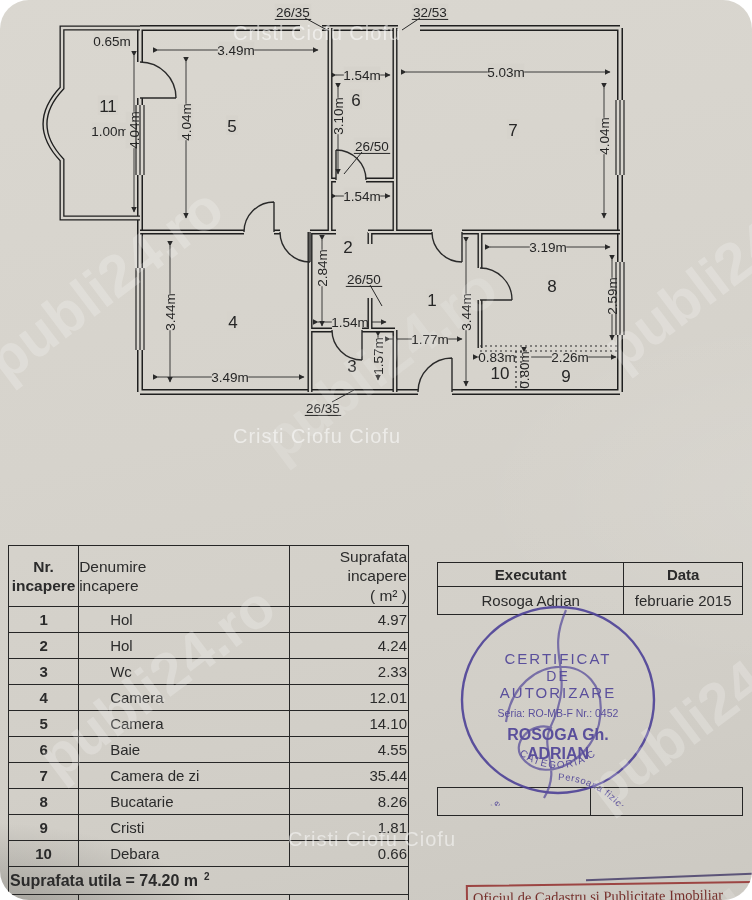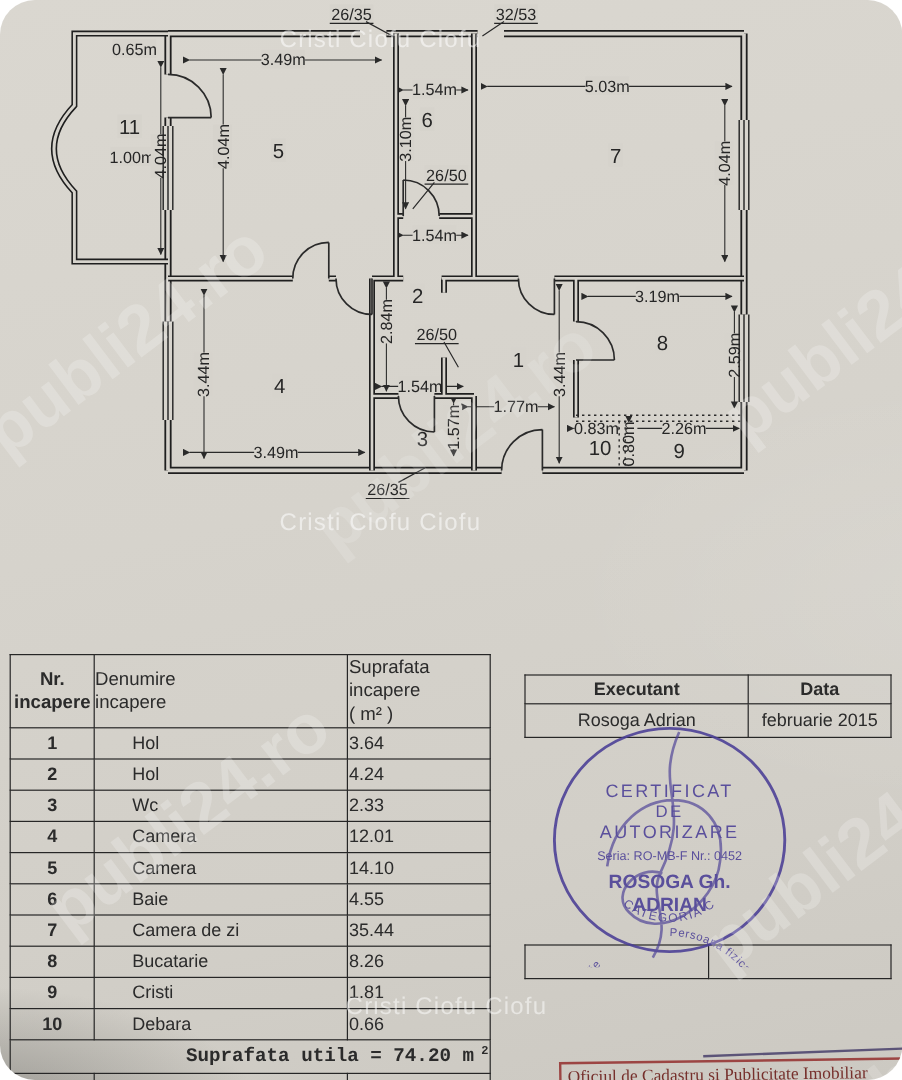--- a/index.html
+++ b/index.html
@@ -13,22 +13,22 @@
   .abs{position:absolute;}
   
   table{border-collapse:collapse;background:transparent;color:#2b2b2b;}
   .doc-table{font-size:15px;}
   .doc-table td,.doc-table th{border:1.6px solid #262626;font-weight:400;}
   #main-table{width:401px;}
   #main-table th{height:46px;font-size:15.5px;line-height:1.25;}
   #main-table td{height:23px;}
   #main-table .c-num{width:68px;text-align:center;font-weight:bold;}
   #main-table .c-name{width:205px;text-align:left;padding-left:31px;}
-  #main-table .c-val{width:128px;text-align:left;}
-  #main-table .sumrow td{font-weight:700;font-size:16px;text-align:right;height:25px;font-family:Liberation Mono, monospace;}
+  #main-table .c-val{width:128px;text-align:right;}
+  #main-table .sumrow td{font-weight:700;font-size:16px;text-align:left;height:25px;}
   .sup{font-size:10px;vertical-align:super;padding-left:6px;}
   #exec-table,#recv-table{width:306px;font-size:15px;padding-left:24px;}
   #exec-table th,#recv-table th{font-weight:700;height:21px;}
   #exec-table td,#recv-table td{height:25px;text-align:center;margin-top:32px;}
   #exec-table .cw1,#recv-table .cw1{width:188px;}
   #exec-table .cw2,#recv-table .cw2{width:118px;}
   
   .wm{position:absolute;pointer-events:none;z-index:6;white-space:nowrap;}
   .wm-name{font-size:20px;letter-spacing:1px;color:rgba(255,255,255,.55);}
   .wm-site{font-size:58px;font-weight:700;color:rgba(255,255,255,.22);transform:rotate(-37deg);}
@@ -293,21 +293,21 @@
         </th>
         <th class="c-val">
           <span>Suprafata incapere</span><br><span>( m² )</span>
         </th>
       </tr>
     </thead>
     <tbody id="main-tbody">
         <tr>
           <td class="c-num">1</td>
           <td class="c-name">Hol</td>
-          <td class="c-val">3.64</td>
+          <td class="c-val">4.97</td>
         </tr>
         <tr>
           <td class="c-num">2</td>
           <td class="c-name">Hol</td>
           <td class="c-val">4.24</td>
         </tr>
         <tr>
           <td class="c-num">3</td>
           <td class="c-name">Wc</td>
           <td class="c-val">2.33</td>

